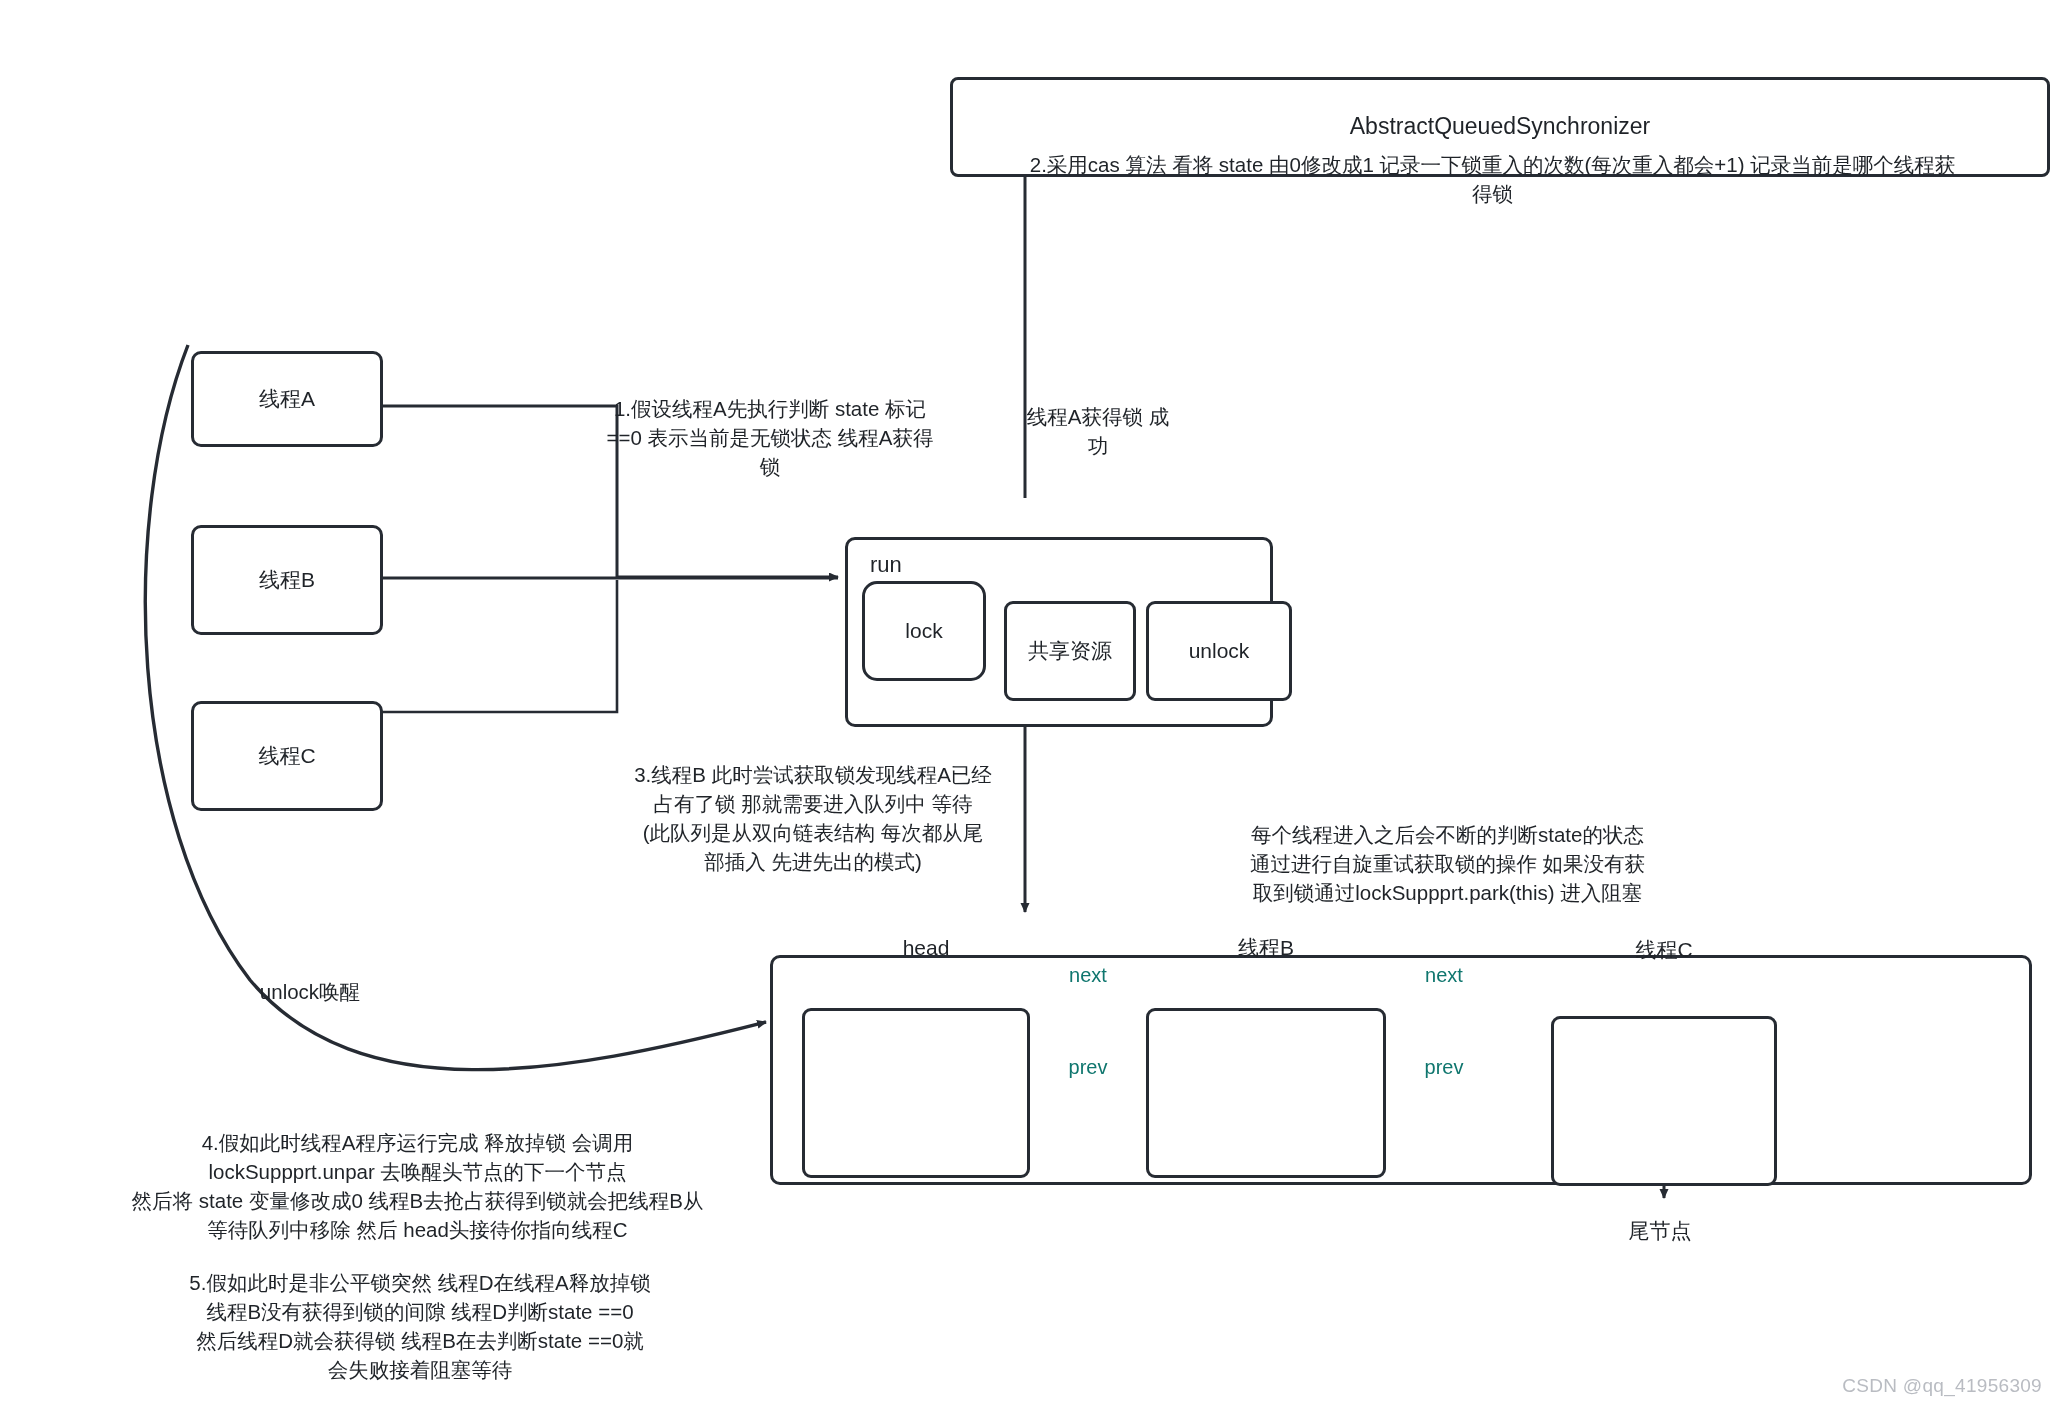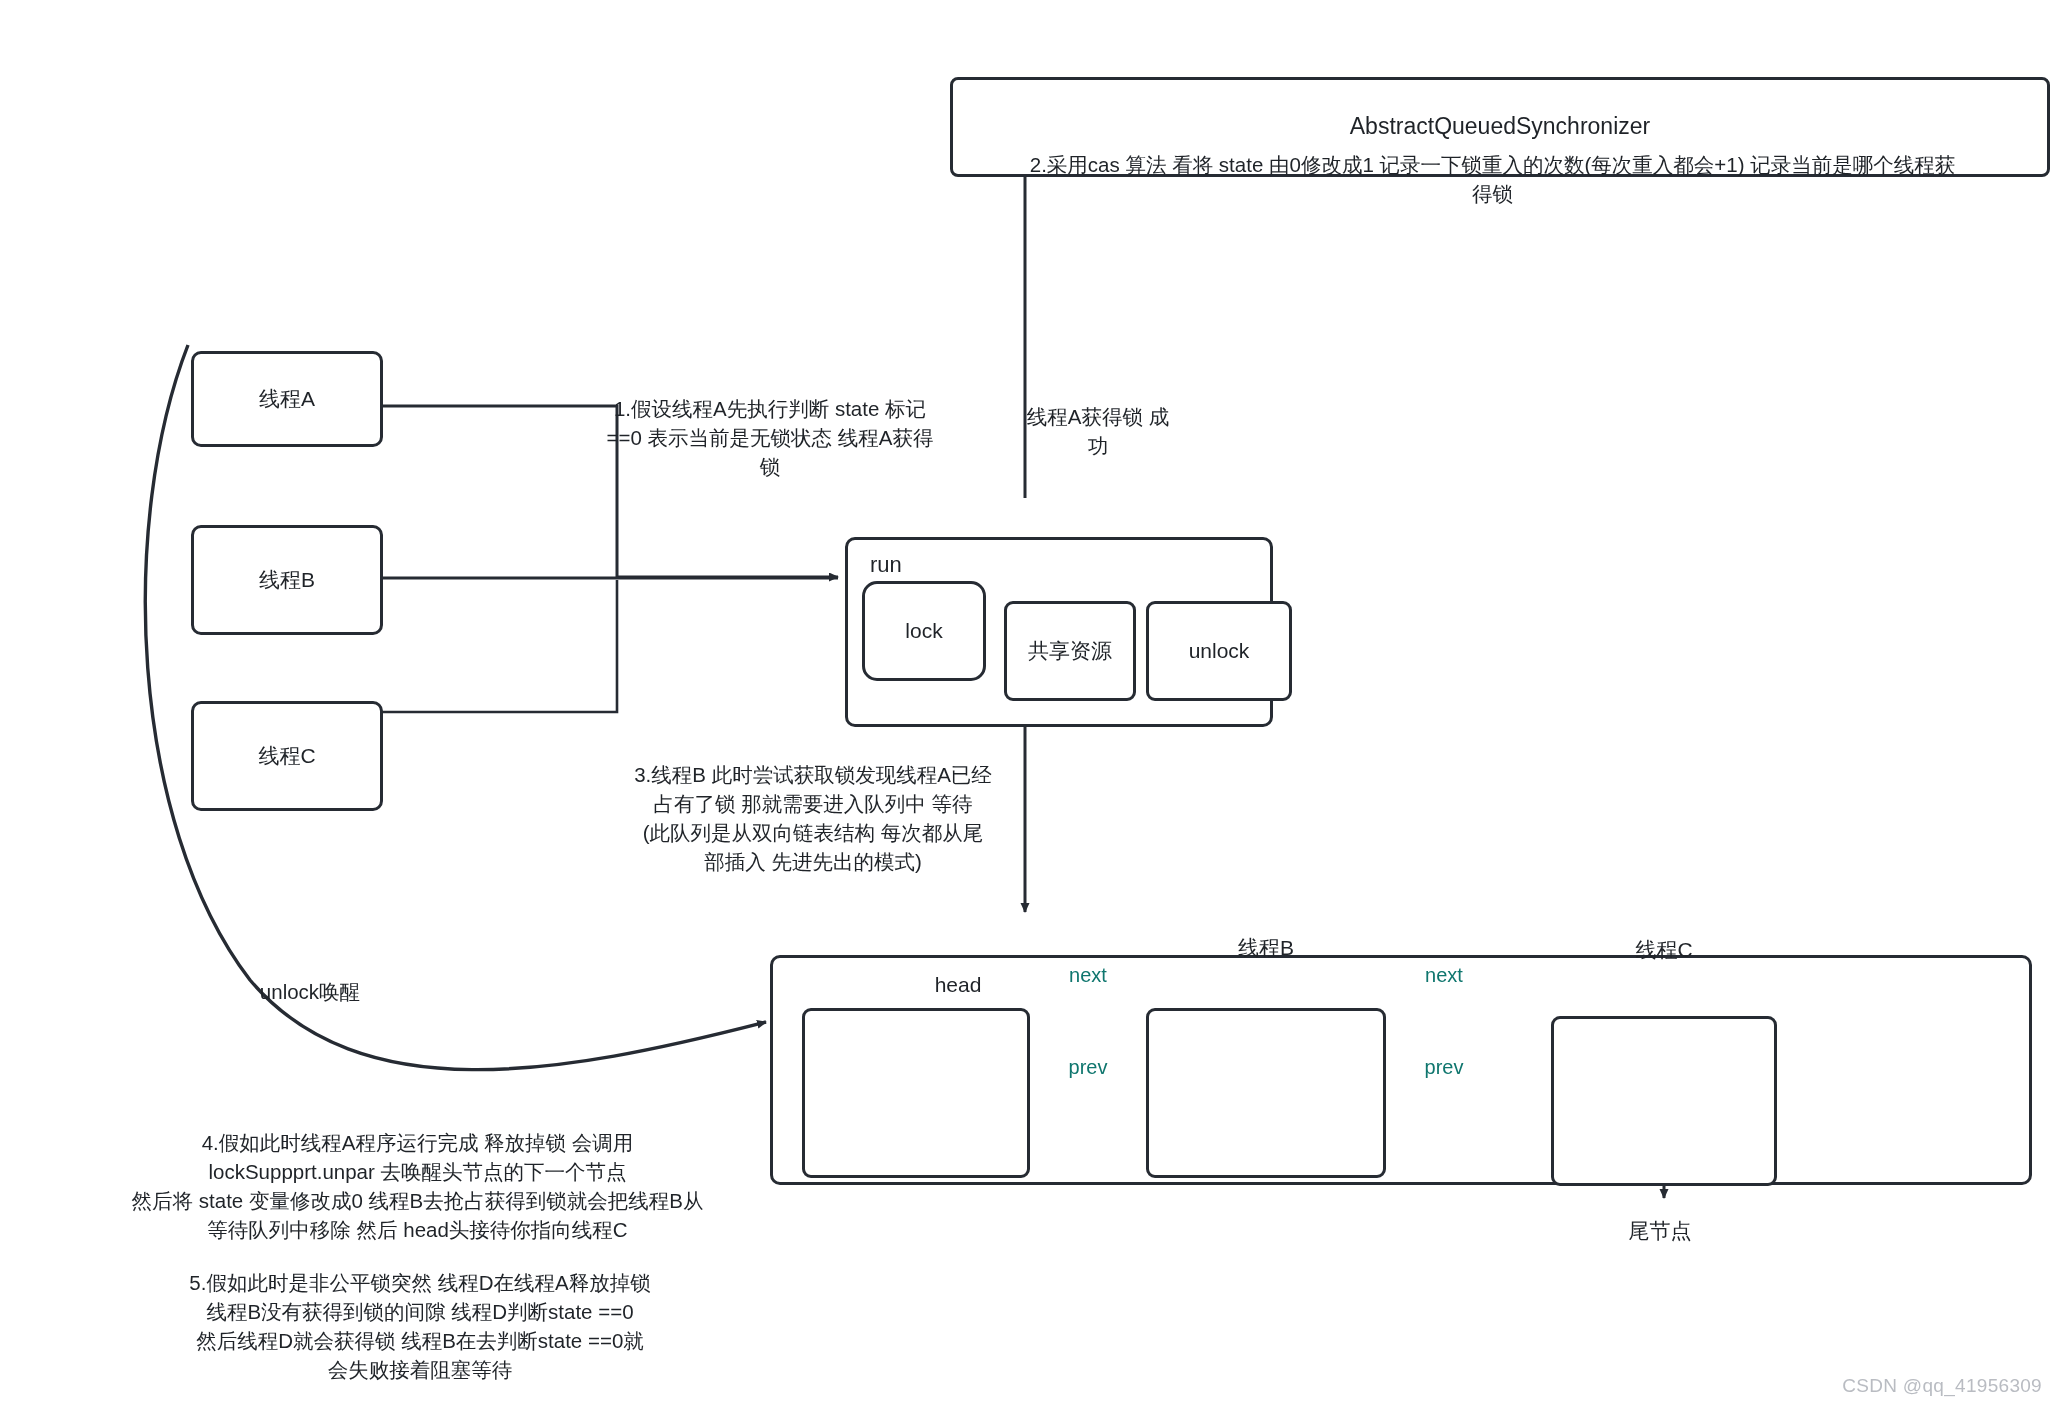--- a/index.html
+++ b/index.html
@@ -75,21 +75,21 @@
   }
   #lock-box{ left:862px; top:542px; width:124px; height:100px; border-radius:15px;}
   #shared-box{ left:1004px; top:562px; width:132px; height:100px; border-radius:9px;}
   #unlock-box{ left:1146px; top:562px; width:146px; height:100px; border-radius:9px;}
 
   #queue-box{ left:770px; top:916px; width:1262px; height:230px; display:block; border-radius:10px;}
   #head-box{ left:802px; top:969px; width:228px; height:170px; border-radius:9px;}
   #nodeb-box{ left:1146px; top:969px; width:240px; height:170px; border-radius:9px;}
   #nodec-box{ left:1551px; top:977px; width:226px; height:170px; border-radius:9px;}
 
-  #head-cap{ left:844px; top:934px; width:228px;margin-top:37px;}
+  #head-cap{ left:812px; top:934px; width:228px;}
   #nodeb-cap{ left:1146px; top:934px; width:240px;}
   #nodec-cap{ left:1551px; top:936px; width:226px;}
 
   #next1-lab{ left:1040px; top:964px; width:96px;}
   #prev1-lab{ left:1040px; top:1056px; width:96px;}
   #next2-lab{ left:1396px; top:964px; width:96px;}
   #prev2-lab{ left:1396px; top:1056px; width:96px;}
 
   #tail-cap{ left:1570px; top:1217px; width:180px;}
 
@@ -189,20 +189,23 @@
 
   <div class="note" id="note1">1.假设线程A先执行判断 state 标记
 ==0 表示当前是无锁状态 线程A获得
 锁</div>
   <div class="note" id="note2">2.采用cas 算法 看将 state 由0修改成1  记录一下锁重入的次数(每次重入都会+1) 记录当前是哪个线程获
 得锁</div>
   <div class="note" id="note3">3.线程B 此时尝试获取锁发现线程A已经
 占有了锁 那就需要进入队列中 等待
 (此队列是从双向链表结构 每次都从尾
 部插入 先进先出的模式)</div>
+  <div class="note" id="note4">每个线程进入之后会不断的判断state的状态
+通过进行自旋重试获取锁的操作 如果没有获
+取到锁通过lockSuppprt.park(this) 进入阻塞</div>
   <div class="note" id="note5">4.假如此时线程A程序运行完成 释放掉锁 会调用
 lockSuppprt.unpar 去唤醒头节点的下一个节点
 然后将 state 变量修改成0 线程B去抢占获得到锁就会把线程B从
 等待队列中移除 然后 head头接待你指向线程C</div>
   <div class="note" id="note6">5.假如此时是非公平锁突然 线程D在线程A释放掉锁
 线程B没有获得到锁的间隙 线程D判断state ==0
 然后线程D就会获得锁 线程B在去判断state ==0就
 会失败接着阻塞等待</div>
   <div class="note" id="lockok">线程A获得锁 成
 功</div>

